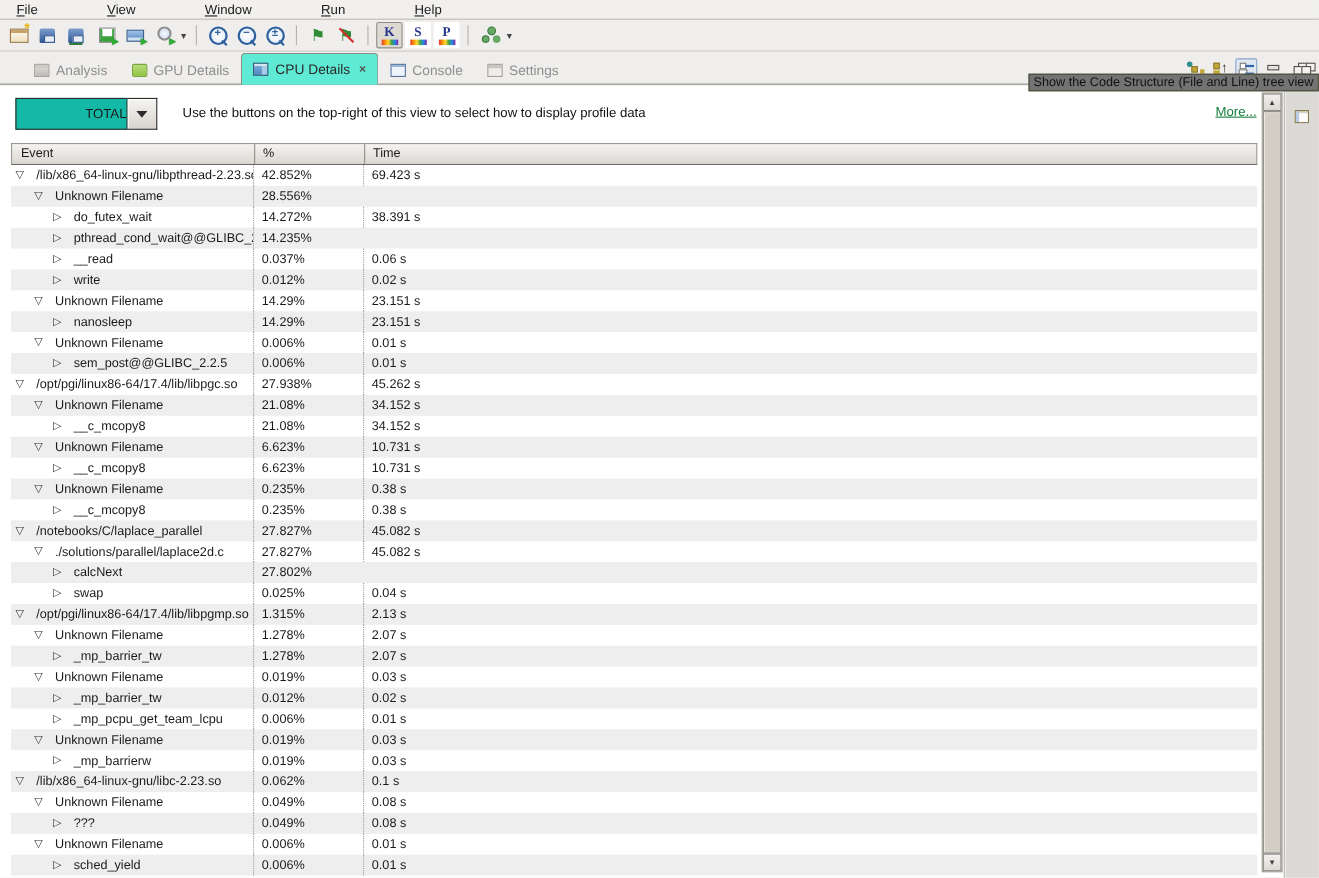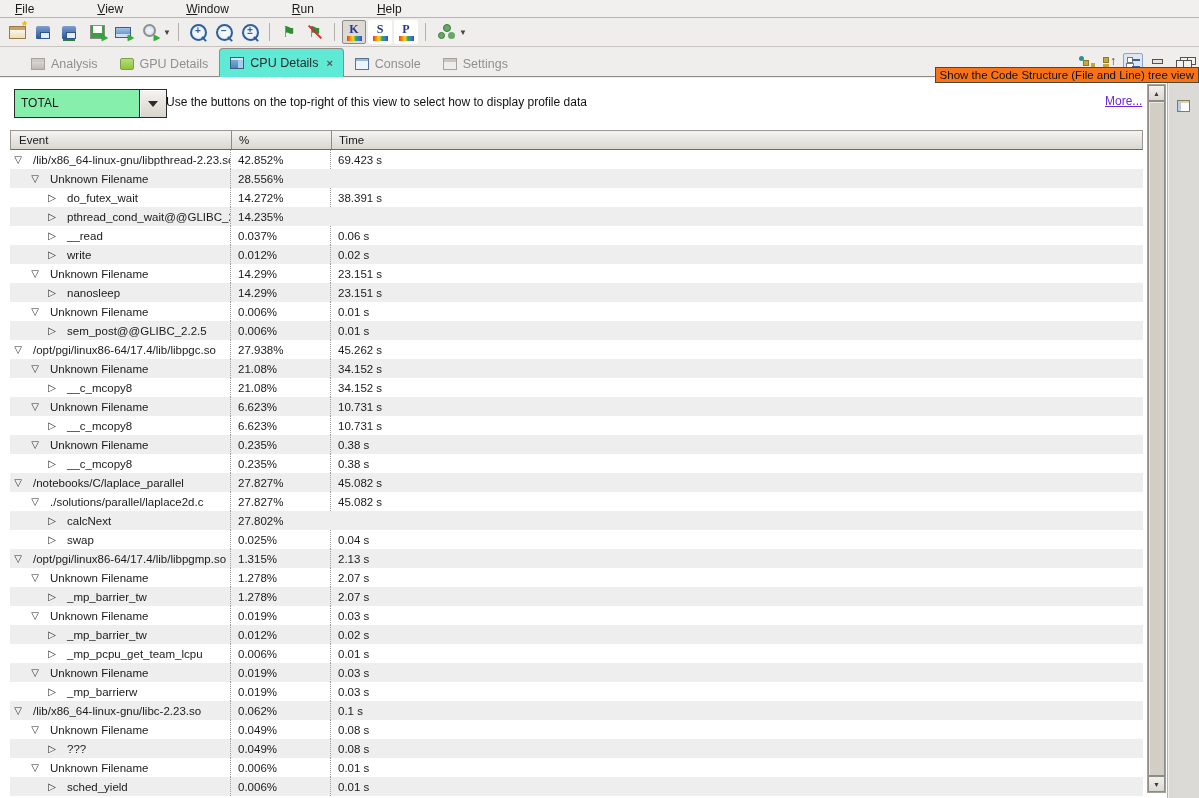--- a/index.html
+++ b/index.html
@@ -64,35 +64,35 @@
   .vc-profile-tree-icon::after { content:""; width:4px; height:4px; background:#c2a939; border:1px solid #8a7a2a; position:absolute; bottom:3px; left:7px; box-shadow:7px 2px 0 -1px #c2a939; }
   .vc-caller-tree-icon::before { content:""; width:4px; height:4px; background:#c2a939; border:1px solid #8a7a2a; position:absolute; top:3px; left:3px; box-shadow:0 7px 0 #c2a939; }
   .vc-caller-tree-icon::after { content:"↑"; position:absolute; right:2px; top:0px; font-size:12px; font-weight:bold; color:#333; }
   .vc-code-structure-tree-icon::before { content:""; width:4px; height:4px; border:1px solid #777; background:#fff; position:absolute; top:3px; left:3px; box-shadow:0 7px 0 #fff, 0 7px 0 1px #777; }
   .vc-code-structure-tree-icon::after { content:""; width:8px; height:2px; background:#3465a4; position:absolute; top:5px; right:2px; box-shadow:0 7px 0 #3465a4; }
   .vc-minimize-view-icon::before { content:""; width:9px; height:3px; background:#e6e3de; border:1px solid #55524d; }
   .vc-maximize-view-icon::before, .strip-restore-icon::before { content:""; width:7px; height:6px; border:1px solid #55524d; background:#f4f2ef; position:absolute; top:3px; left:8px; }
   .vc-maximize-view-icon::after, .strip-restore-icon::after { content:""; width:7px; height:6px; border:1px solid #55524d; background:#f4f2ef; position:absolute; top:6px; left:4px; }
 
   
-  .tooltip { position:absolute; top:67px; right:0; height:16px; line-height:14px; background:#f97316; border:1px solid #4a4a35; padding:0 4px; font-size:11.5px; color:#111; white-space:nowrap; z-index:50; }
+  .tooltip { position:absolute; top:67px; right:0; height:16px; line-height:14px; background:#737373; border:1px solid #4a4a35; padding:0 4px; font-size:11.5px; color:#111; white-space:nowrap; z-index:50; }
 
   
   .content { position:absolute; top:78px; left:0; width:1168px; bottom:0; background:#ffffff; border-right:1px solid #b5b2ad; }
   .right-strip { position:absolute; top:78px; left:1169px; right:0; bottom:0; background:#dcdad6; }
   .strip-view-icon { position:absolute; top:22px; left:8px; width:13px; height:12px; border:1px solid #8a7a50; background:#fdfdfd; box-shadow:inset 3px 0 0 #b9cde4, inset 0 2px 0 #d8d2c2; }
   .corner-restore { position:absolute; top:53px; left:1178px; width:20px; height:17px; }
 
   .controls { position:relative; height:52px; }
   .combo { position:absolute; left:14px; top:11px; height:29px; display:flex; }
-  .combo-text { width:126px; height:29px; background:#86efac; border:1px solid #2b2b2b; padding:6px 0 0 6px; font-size:12px; }
+  .combo-text { width:102px; height:29px; background:#14b8a6; border:1px solid #2b2b2b; padding:6px 0 0 6px; font-size:12px;text-align:right; }
   .combo-btn { width:27px; height:29px; background:linear-gradient(#f6f4f1,#d8d4cd); border:1px solid #2b2b2b; border-left:none; box-shadow:inset 1px 1px 0 #fff; display:flex; align-items:center; justify-content:center; }
   .arrow-down-icon { width:0; height:0; border-left:5px solid transparent; border-right:5px solid transparent; border-top:6px solid #2b2b2b; }
   .hint { position:absolute; left:166px; top:17px; font-size:12px; color:#111; }
-  .more { position:absolute; left:1105px; top:16px; font-size:12px; color:#6d28d9; text-decoration:underline; cursor:pointer; }
+  .more { position:absolute; left:1105px; top:16px; font-size:12px; color:#15803d; text-decoration:underline; cursor:pointer; }
 
   
   .tree-table { position:absolute; left:10px; top:52px; width:1133px; }
   .thead { display:flex; height:20px; background:linear-gradient(#f5f4f1,#dad7d1); border-top:1px solid #9a9792; border-bottom:1px solid #6e6b66; border-left:1px solid #9a9792; border-right:1px solid #9a9792; font-size:11.5px; }
   .thead .hc { padding:3px 0 0 7px; border-left:1px solid #8f8c87; overflow:hidden; white-space:nowrap; }
   .thead .hc:first-child { border-left:none; padding-left:8px; }
   .hc.c0 { width:220px; } .hc.c1 { width:100px; } .hc.c2 { flex:1; }
   .trow { display:flex; height:19px; font-size:11.5px; align-items:stretch; }
   .trow.alt { background:#eeeeee; }
   .cell { overflow:hidden; white-space:nowrap; display:flex; align-items:center; }

